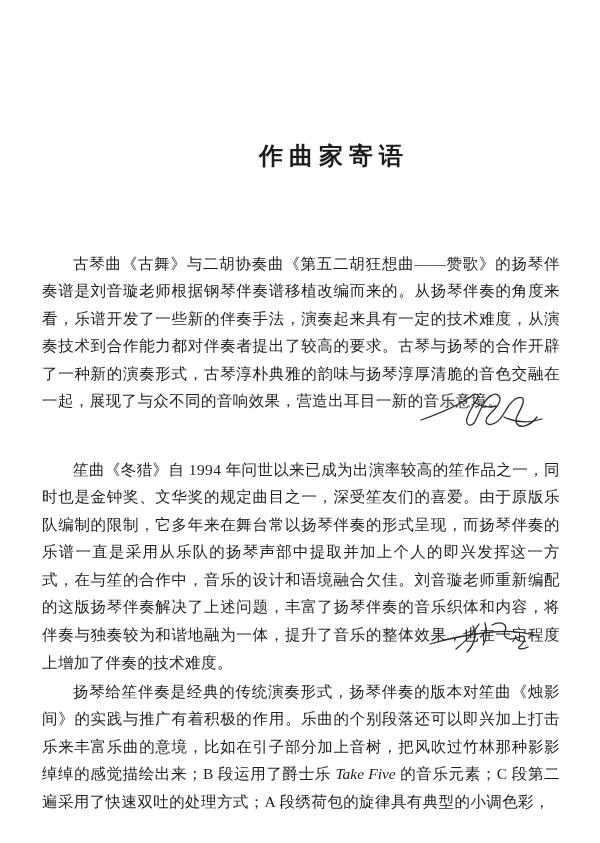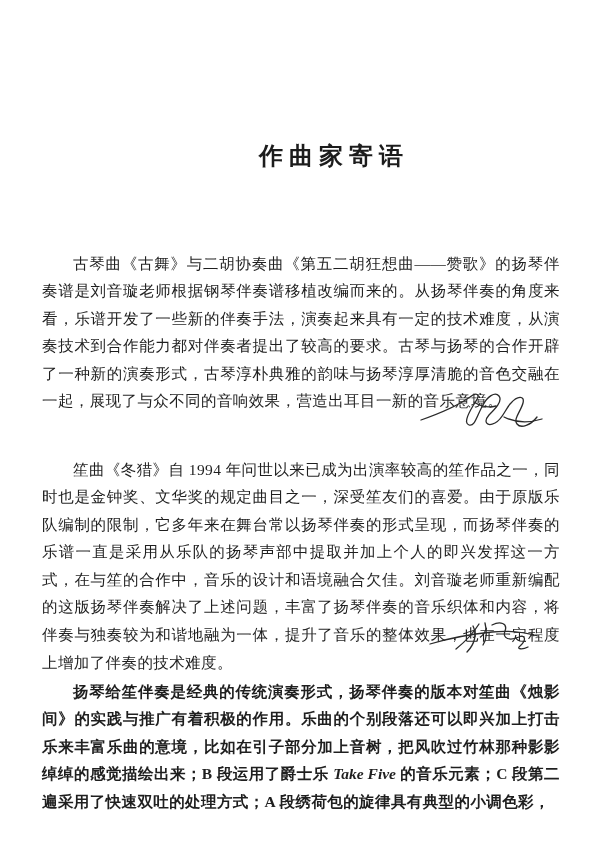--- a/index.html
+++ b/index.html
@@ -34,21 +34,21 @@
     width: 518px;
     font-size: 15.5px;
     line-height: 27.6px;
     text-align: justify;
     text-indent: 2em;
     color: #1f1f1f;
     letter-spacing: 0.4px;
   }
   .para-1 { top: 234px; }
   .para-2 { top: 440px; }
-  .para-3 { top: 662px; font-weight: bold; }
+  .para-3 { top: 662px; }
   .italic-latin {
     font-style: italic;
     letter-spacing: 0;
   }
   .signature {
     position: absolute;
   }
   .signature svg {
     display: block;
   }

